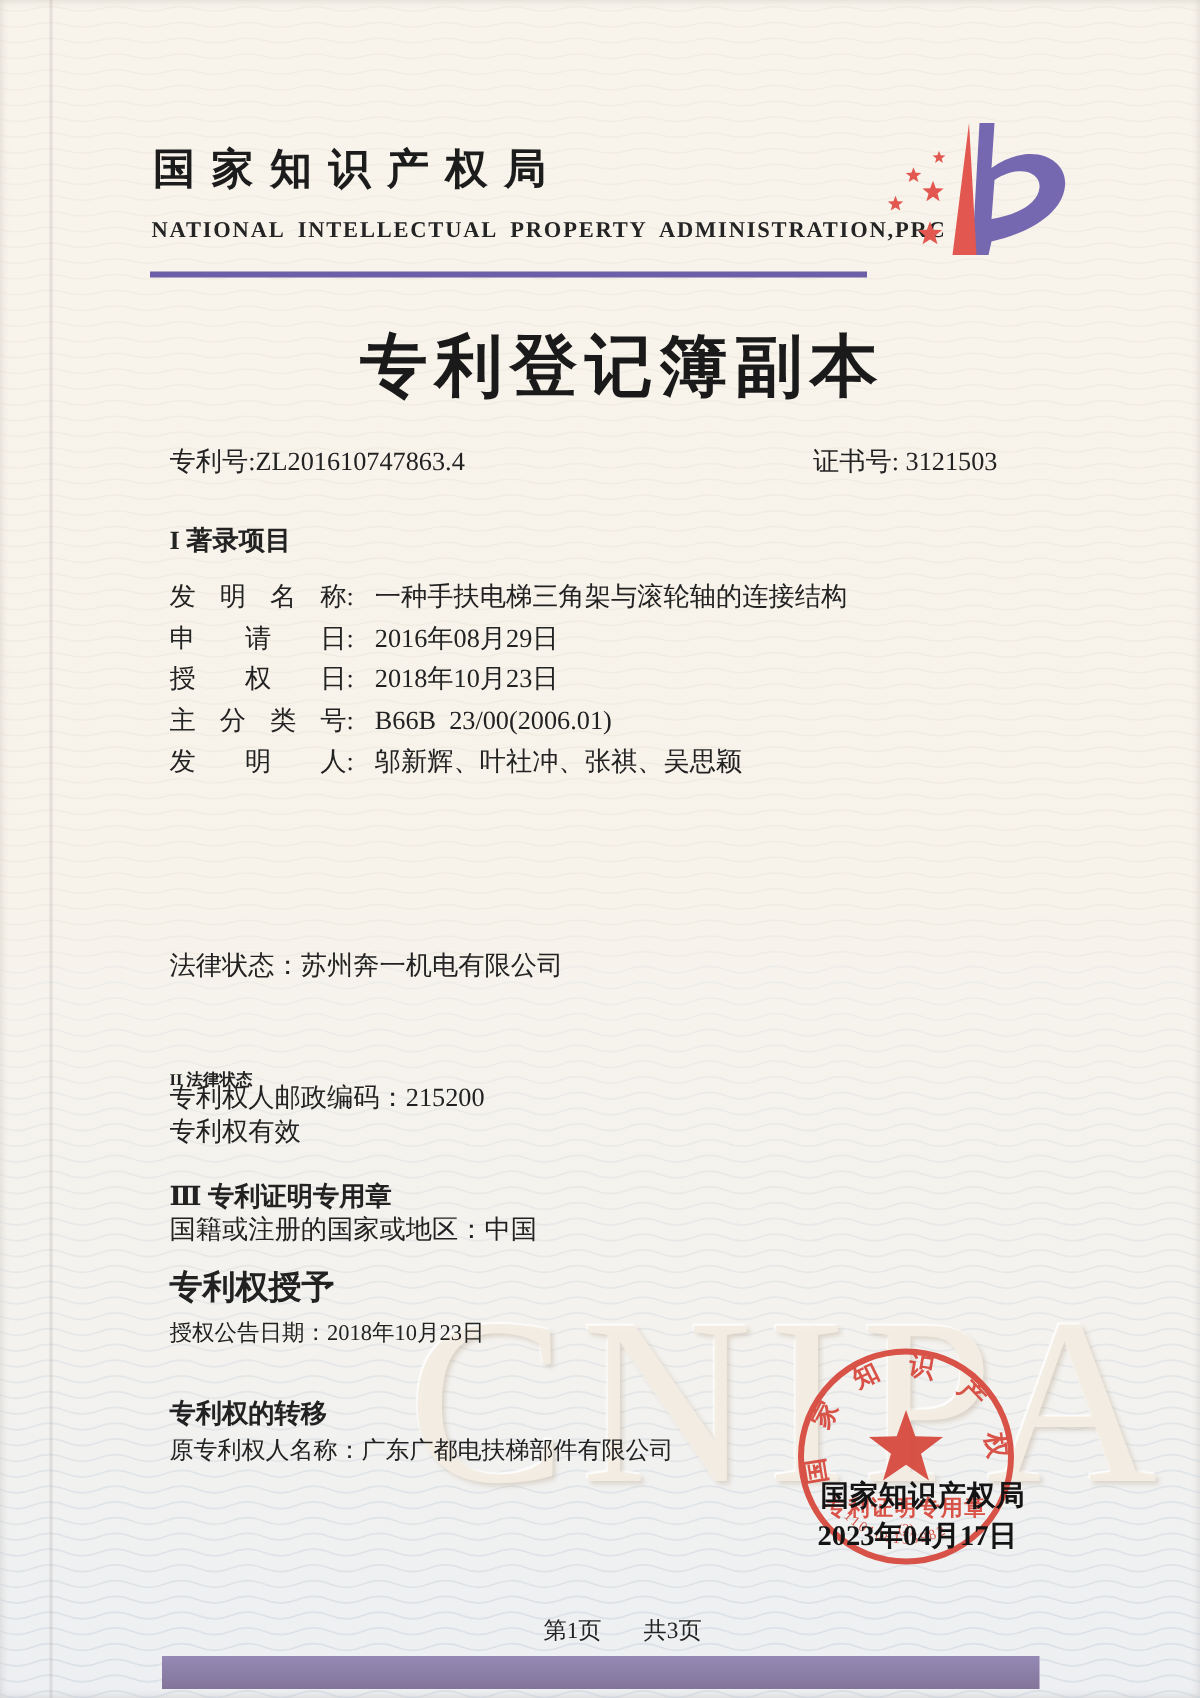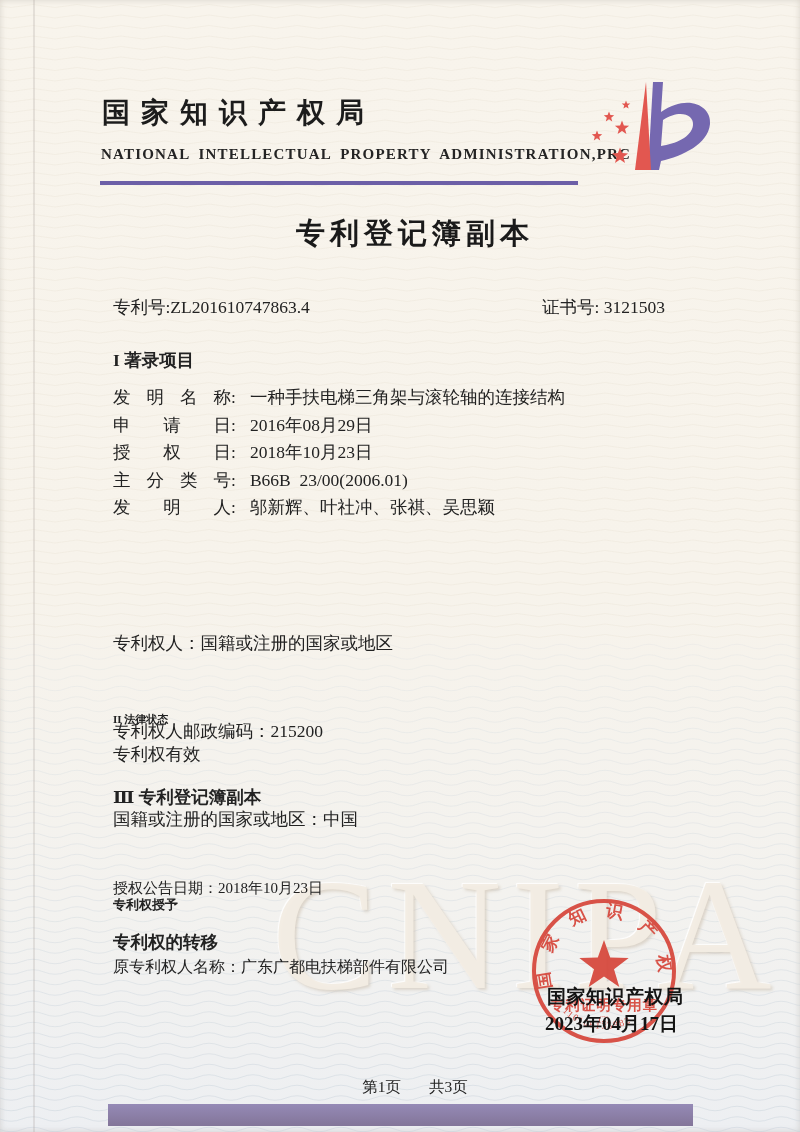--- a/index.html
+++ b/index.html
@@ -16,35 +16,35 @@
     font-size:158px;font-weight:500;letter-spacing:10px;line-height:1;
     color:rgba(243,236,227,.96);
     text-shadow:2px 2px 3px rgba(193,178,158,.45),-1px -1px 1px rgba(255,255,255,.95);
     user-select:none;
   }
   .cn-title{position:absolute;left:102px;top:94px;z-index:2;font-size:28px;font-weight:700;letter-spacing:11px;color:#1c1c1c;}
   .en-title{position:absolute;left:101px;top:146px;z-index:2;font-size:15px;font-weight:700;letter-spacing:1.2px;word-spacing:4px;color:#242424;}
   .rule{position:absolute;left:100px;top:181px;width:478px;height:4px;background:#6c5fa7;z-index:2;}
   .logo{position:absolute;left:586px;top:80px;z-index:2;}
   .doc-title{position:absolute;left:0;right:0;top:214px;padding-left:30px;text-align:center;z-index:2;
-    font-size:29px;font-weight:700;letter-spacing:5px;color:#1a1a1a;}
+    font-size:45px;font-weight:700;letter-spacing:5px;color:#1a1a1a;}
   .nums{position:absolute;left:0;top:295px;width:100%;z-index:2;font-size:17.5px;}
   .pn{position:absolute;left:113px;white-space:pre;}
   .cno{position:absolute;left:542px;white-space:pre;}
   .h1{position:absolute;left:113px;top:348px;z-index:2;font-size:17.5px;font-weight:700;}
   .fields{position:absolute;left:113px;top:384px;z-index:2;font-size:17.5px;}
   .frow{height:27.5px;line-height:27.5px;white-space:nowrap;}
   .flabel{display:inline-block;width:118px;text-align:justify;text-align-last:justify;vertical-align:top;}
   .fcolon{display:inline-block;}
   .fval{display:inline-block;margin-left:14px;white-space:pre;}
   .holder{position:absolute;left:113px;top:570px;z-index:2;font-size:17.5px;line-height:29.4px;white-space:pre;}
   .h2{position:absolute;left:113px;top:712px;z-index:2;font-size:11px;font-weight:700;}
   .status{position:absolute;left:113px;top:742px;z-index:2;font-size:17.5px;}
   .h3{position:absolute;left:113px;top:785px;z-index:2;font-size:17.5px;font-weight:700;}
-  .grant-title{position:absolute;left:113px;top:896px;z-index:2;font-size:13px;font-weight:700;}
+  .grant-title{position:absolute;left:113px;top:843px;z-index:2;font-size:22px;font-weight:700;}
   .grant-line{position:absolute;left:113px;top:879px;z-index:2;font-size:15px;white-space:pre;}
   .transfer-title{position:absolute;left:113px;top:930px;z-index:2;font-size:17.5px;font-weight:700;}
   .transfer-line{position:absolute;left:113px;top:957px;z-index:2;font-size:16px;white-space:pre;}
   .seal{position:absolute;left:531px;top:898px;z-index:3;opacity:.92;}
   .seal-office{position:absolute;left:547px;top:984px;z-index:4;font-size:19px;font-weight:700;letter-spacing:.5px;color:#141414;}
   .seal-date{position:absolute;left:545px;top:1011px;z-index:4;font-size:19px;font-weight:700;color:#141414;}
   .footer{position:absolute;left:0;right:0;top:1077px;z-index:2;text-align:center;padding-left:30px;font-size:15.5px;color:#222;font-family:Liberation Serif, serif;}
   .footer .gap{display:inline-block;width:28px;}
   .purple-bar{position:absolute;left:108px;top:1104px;width:585px;height:22px;z-index:2;
     background:linear-gradient(180deg,#958ab6 0%,#837599 100%);}
@@ -196,29 +196,29 @@
 
   <div class="fields">
     <div class="frow"><span class="flabel">发明名称</span><span class="fcolon">:</span><span class="fval">一种手扶电梯三角架与滚轮轴的连接结构</span></div>
     <div class="frow"><span class="flabel">申请日</span><span class="fcolon">:</span><span class="fval">2016年08月29日</span></div>
     <div class="frow"><span class="flabel">授权日</span><span class="fcolon">:</span><span class="fval">2018年10月23日</span></div>
     <div class="frow"><span class="flabel">主分类号</span><span class="fcolon">:</span><span class="fval">B66B  23/00(2006.01)</span></div>
     <div class="frow"><span class="flabel">发明人</span><span class="fcolon">:</span><span class="fval">邬新辉、叶社冲、张祺、吴思颖</span></div>
   </div>
 
   <div class="holder">
-    <div>专利权人：国籍或注册的国家或地区</div>
+    <div>法律状态：苏州奔一机电有限公司</div>
     <div>专利权人邮政编码：215200</div>
     <div>国籍或注册的国家或地区：中国</div>
   </div>
 
   <div class="h2">II 法律状态</div>
   <div class="status">专利权有效</div>
 
-  <div class="h3">Ⅲ 专利登记簿副本</div>
+  <div class="h3">Ⅲ 专利证明专用章</div>
 
   <div class="grant-title">专利权授予</div>
   <div class="grant-line">授权公告日期：2018年10月23日</div>
 
   <div class="transfer-title">专利权的转移</div>
   <div class="transfer-line">原专利权人名称：广东广都电扶梯部件有限公司</div>
 
   <svg class="seal" width="146" height="146" viewBox="0 0 146 146">
     <defs>
       <path id="arcTop" d="M 21.3,91.8 A 55 55 0 1 1 124.7,91.8" fill="none"></path>

